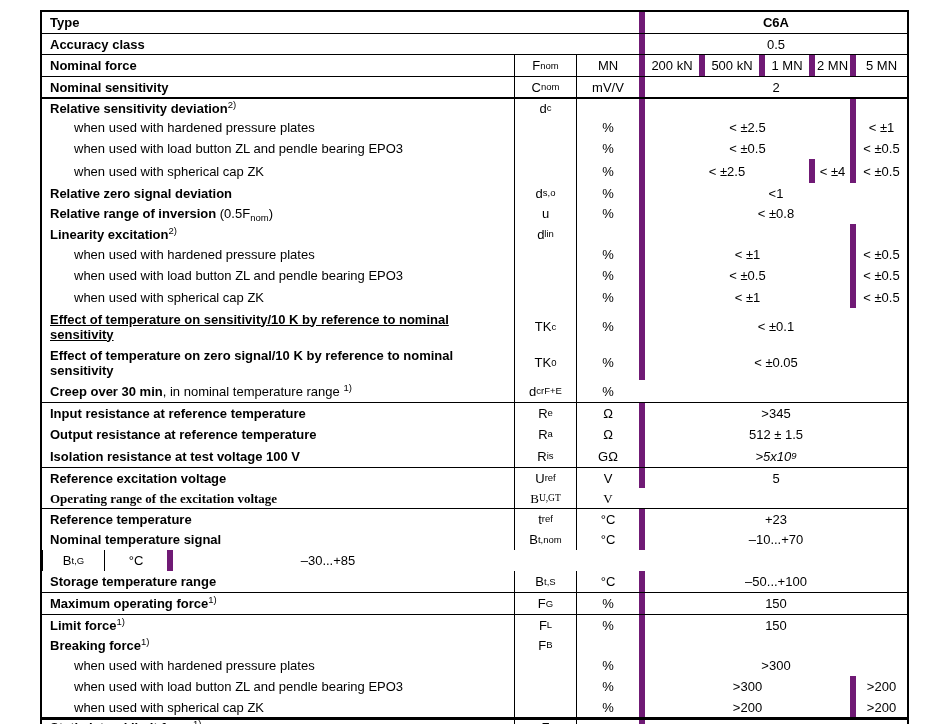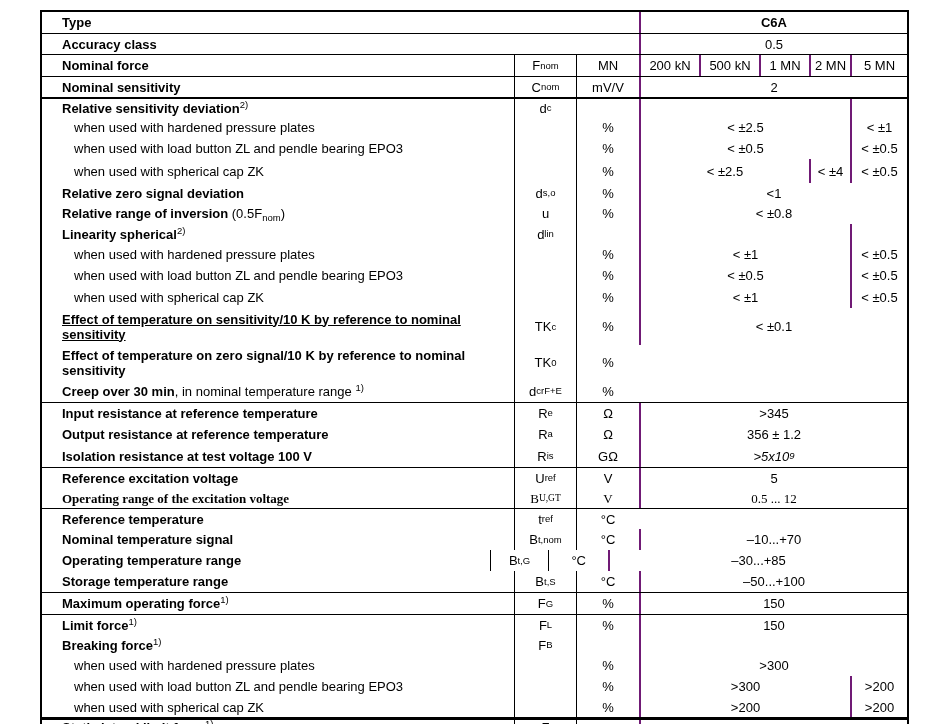--- a/index.html
+++ b/index.html
@@ -28,25 +28,25 @@
   .bt2 { border-top: 2px solid #000; }
   .bt3 { border-top: 3px solid #000; }
   .cell {
     box-sizing: border-box;
     display: flex;
     align-items: center;
     font-size: 13px;
     line-height: 15px;
     overflow: hidden;
   }
-  .lab { justify-content: flex-start; padding-left: 20px; padding-right: 4px; }
+  .lab { justify-content: flex-start; padding-left: 8px; padding-right: 4px; }
   .lab.ind { padding-left: 32px; }
   .mid, .val { justify-content: center; text-align: center; }
   .mid { border-left: 1px solid #000; }
-  .val.bl { border-left: 2px solid #701a75; }
+  .val.bl { border-left: 6px solid #701a75; }
   .b { font-weight: 700; }
   sup { font-size: 9.5px; line-height: 0; vertical-align: 5px; }
   sub { font-size: 9.5px; line-height: 0; vertical-align: -3px; }
 </style>
 </head>
 <body>
 
 <div class="page">
   <div class="spec-table">
       <div class="trow" style="height: 21px;">
@@ -145,21 +145,21 @@
           <div><span class="b">Relative range of inversion</span><span> (0.5F</span><sub>nom</sub><span>)</span></div>
         </div>
         <div class="cell mid" style="width: 62px;">
           <span>u</span>
         </div>
         <div class="cell mid" style="width: 63px;">%</div>
         <div class="cell val bl" style="width: 268px;">&lt; ±0.8</div>
       </div>
       <div class="trow" style="height: 20px;">
         <div class="cell lab" style="width: 472px;">
-          <div><span class="b">Linearity spherical</span><sup>2)</sup></div>
+          <div><span class="b">Linearity excitation</span><sup>2)</sup></div>
         </div>
         <div class="cell mid" style="width: 62px;">
           <span>d</span>
           <sub>lin</sub>
         </div>
         <div class="cell mid" style="width: 63px;"></div>
         <div class="cell val bl" style="width: 211px;"></div>
         <div class="cell val bl" style="width: 57px;"></div>
       </div>
       <div class="trow" style="height: 21px;">
@@ -202,20 +202,21 @@
       </div>
       <div class="trow" style="height: 35px;">
         <div class="cell lab" style="width: 472px;">
           <div><span class="b">Effect of temperature on zero signal/10 K by reference to nominal sensitivity</span></div>
         </div>
         <div class="cell mid" style="width: 62px;">
           <span>TK</span>
           <sub>0</sub>
         </div>
         <div class="cell mid" style="width: 63px;">%</div>
+        <div class="cell val bl" style="width: 268px;">&lt; ±0.05</div>
       </div>
       <div class="trow" style="height: 22px;">
         <div class="cell lab" style="width: 472px;">
           <div><span class="b">Creep over 30 min</span><span>, in nominal temperature range </span><sup>1)</sup></div>
         </div>
         <div class="cell mid" style="width: 62px;">
           <span>d</span>
           <sub>crF+E</sub>
         </div>
         <div class="cell mid" style="width: 63px;">%</div>
@@ -233,21 +234,21 @@
       </div>
       <div class="trow" style="height: 22px;">
         <div class="cell lab" style="width: 472px; text-align: center;">
           <div><span class="b">Output resistance at reference temperature</span></div>
         </div>
         <div class="cell mid" style="width: 62px;">
           <span>R</span>
           <sub>a</sub>
         </div>
         <div class="cell mid" style="width: 63px;">Ω</div>
-        <div class="cell val bl" style="width: 268px;">356 ± 1.2</div>
+        <div class="cell val bl" style="width: 268px;">512 ± 1.5</div>
       </div>
       <div class="trow" style="height: 22px;">
         <div class="cell lab" style="width: 472px;">
           <div><span class="b">Isolation resistance at test voltage 100 V</span></div>
         </div>
         <div class="cell mid" style="width: 62px;">
           <span>R</span>
           <sub>is</sub>
         </div>
         <div class="cell mid" style="width: 63px;">GΩ</div>
@@ -269,47 +270,44 @@
       </div>
       <div class="trow" style="height: 20px; font-family: Liberation Serif, serif;">
         <div class="cell lab" style="width: 472px;">
           <div><span class="b">Operating range of the excitation voltage</span></div>
         </div>
         <div class="cell mid" style="width: 62px;">
           <span>B</span>
           <sub>U,GT</sub>
         </div>
         <div class="cell mid" style="width: 63px;">V</div>
-        <div class="cell val bl" style="width: 268px;">0.5 ... 12</div>
       </div>
       <div class="trow bt1" style="height: 21px;">
         <div class="cell lab" style="width: 472px;">
           <div><span class="b">Reference temperature</span></div>
         </div>
         <div class="cell mid" style="width: 62px;">
           <span>t</span>
           <sub>ref</sub>
         </div>
         <div class="cell mid" style="width: 63px;">°C</div>
+        <div class="cell val bl" style="width: 268px;">+23</div>
       </div>
       <div class="trow" style="height: 21px;">
         <div class="cell lab" style="width: 472px;">
           <div><span class="b">Nominal temperature signal</span></div>
         </div>
         <div class="cell mid" style="width: 62px;">
           <span>B</span>
           <sub>t,nom</sub>
         </div>
         <div class="cell mid" style="width: 63px;">°C</div>
         <div class="cell val bl" style="width: 268px;">–10...+70</div>
       </div>
       <div class="trow" style="height: 21px;">
-        <div class="cell lab" style="width: 472px;">
-          <div><span class="b">Operating temperature range</span></div>
-        </div>
         <div class="cell mid" style="width: 62px;">
           <span>B</span>
           <sub>t,G</sub>
         </div>
         <div class="cell mid" style="width: 63px;">°C</div>
         <div class="cell val bl" style="width: 316px;">–30...+85</div>
       </div>
       <div class="trow" style="height: 21px;">
         <div class="cell lab" style="width: 472px;">
           <div><span class="b">Storage temperature range</span></div>

